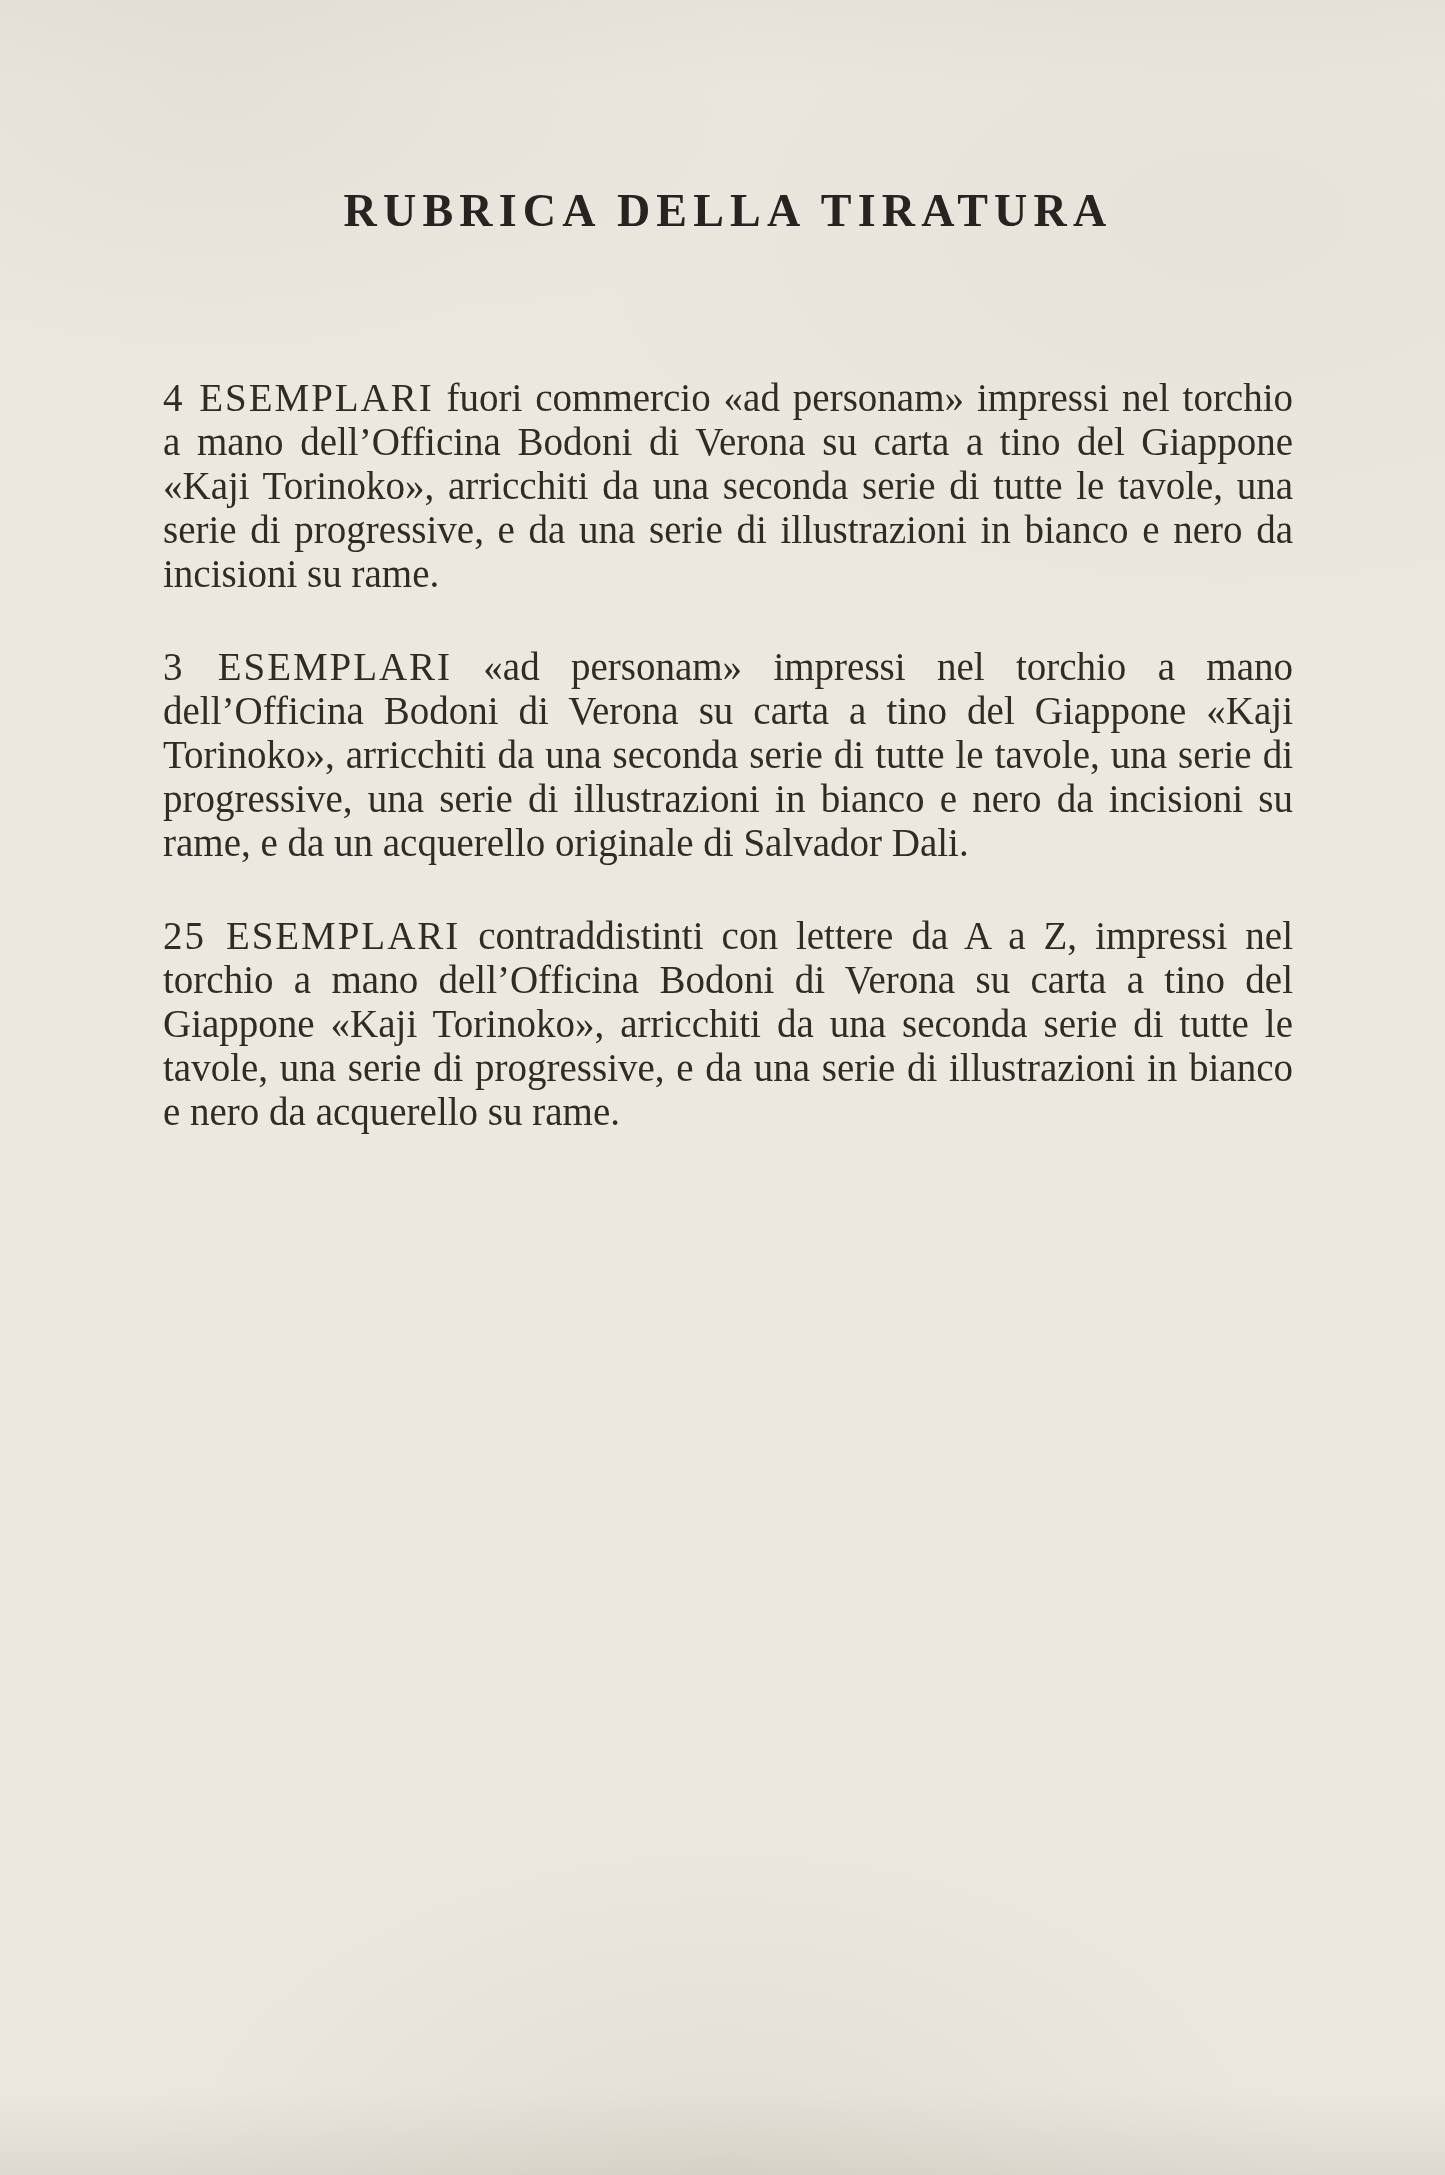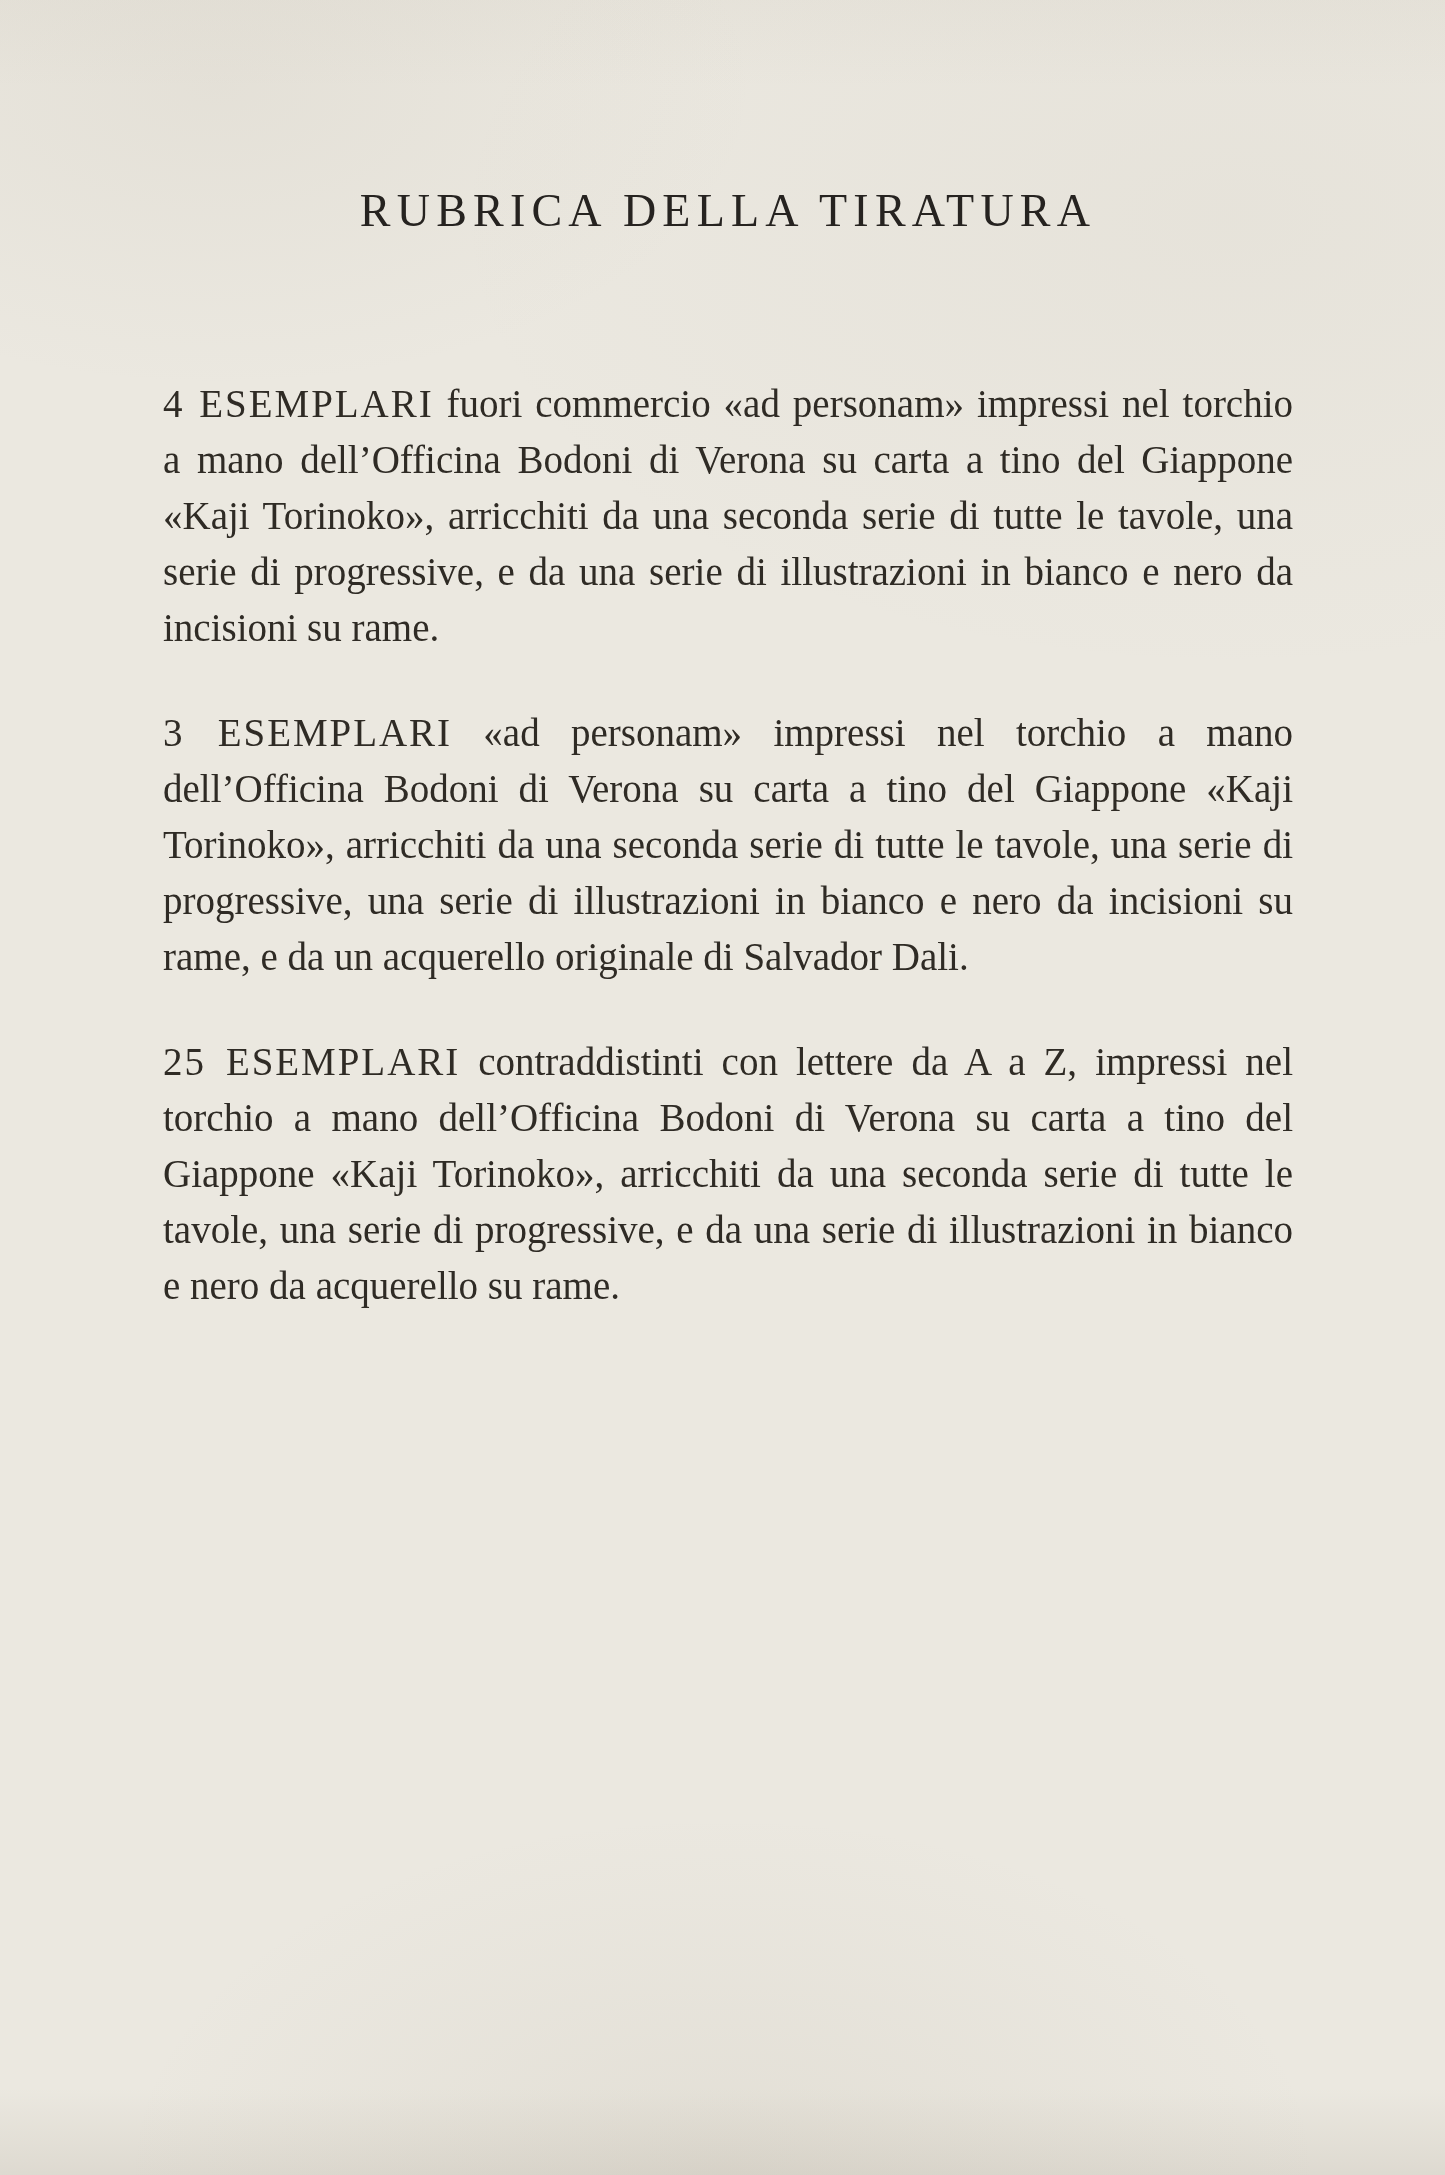--- a/index.html
+++ b/index.html
@@ -32,31 +32,31 @@
   }
   .content {
     position: absolute;
     left: 163px;
     top: 188px;
     width: 1130px;
   }
   .title {
     margin: 0 0 142px 0;
     font-size: 46px;
-    font-weight: normal;
+    font-weight: bold;
     letter-spacing: 0.135em;
     text-align: center;
     color: #262320;
     line-height: 1;
     white-space: nowrap;
   }
   .para {
     margin: 15px 0 49px 0;
     font-size: 39px;
-    line-height: 56px;
+    line-height: 44px;
     text-align: justify;
     color: var(--ink);
   }
   .para:last-child { margin-bottom: 0; }
   .lead {
     letter-spacing: 0.05em;
   }
 </style>
 </head>
 <body>

